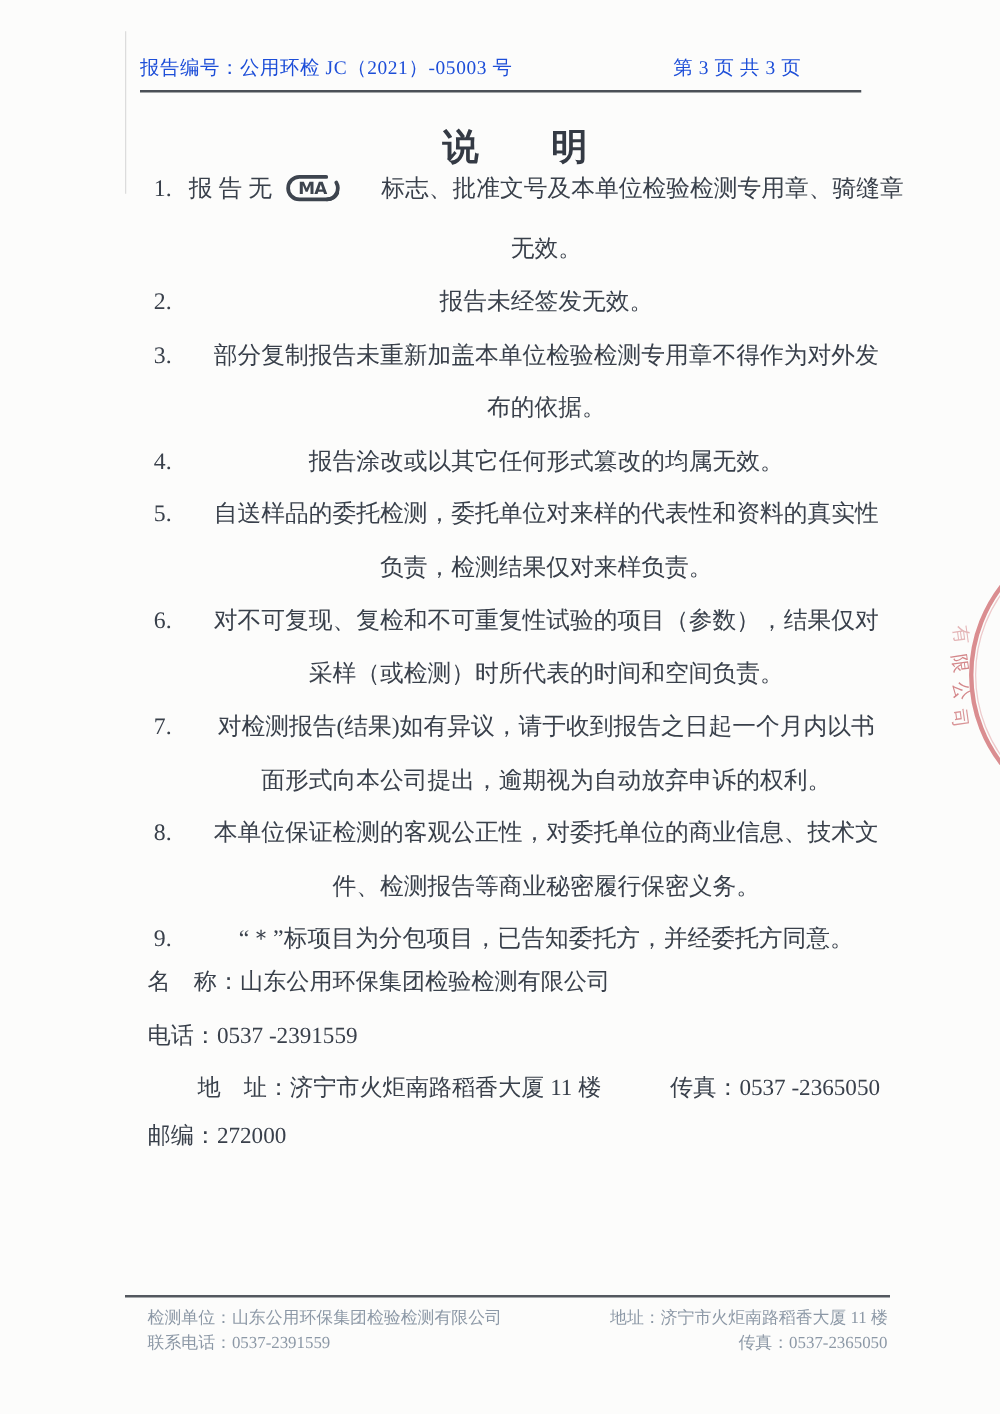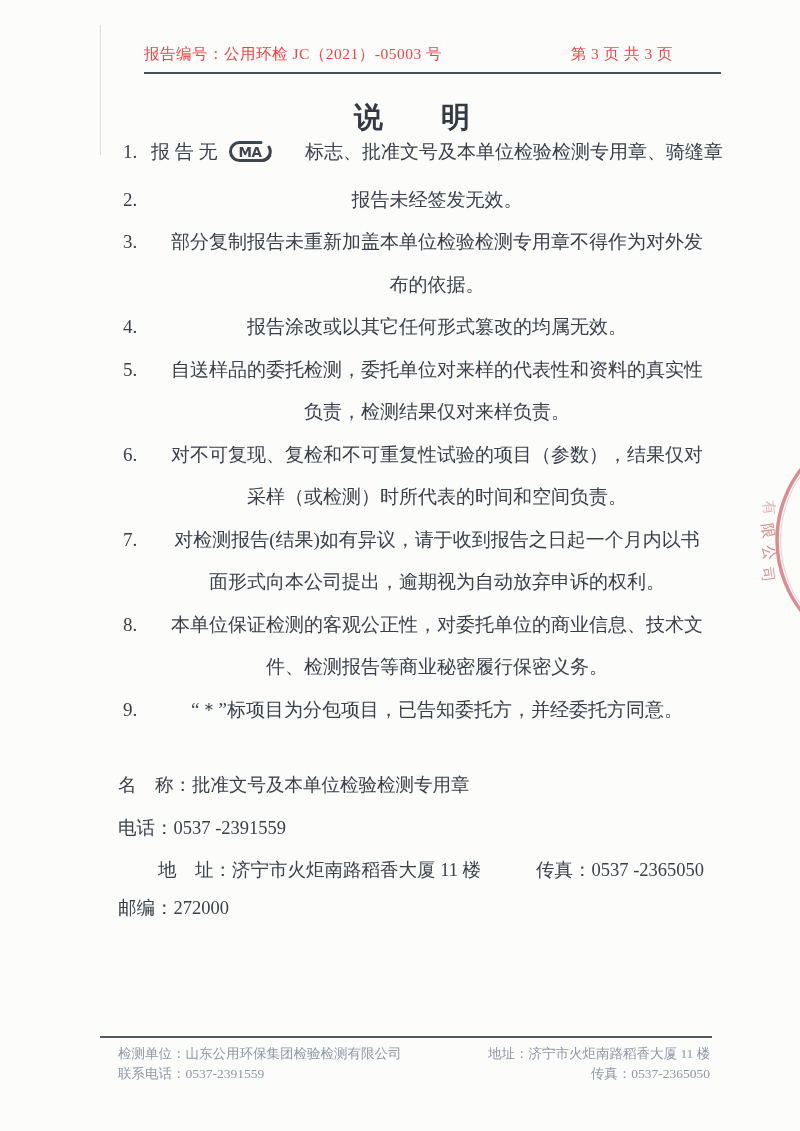--- a/index.html
+++ b/index.html
@@ -11,21 +11,21 @@
     overflow:hidden;
   }
   .page{position:relative;width:800px;height:1131px;overflow:hidden;background:#fcfcfb;}
   .scan-edge{position:absolute;left:100px;top:25px;width:1px;height:130px;background:rgba(110,110,110,.22);}
 
   .header{
     position:absolute;left:112px;top:40px;width:577px;height:34px;
     display:flex;justify-content:space-between;align-items:flex-end;
     box-sizing:border-box;padding-bottom:7px;
     border-bottom:2px solid #4b5057;
-    font-size:15.5px;color:#ef4444;letter-spacing:.5px;margin-left:32px;
+    font-size:15.5px;color:#1d4ed8;letter-spacing:.5px;
   }
   .header .page-no{padding-right:48px;}
 
   .title{
     position:absolute;top:86px;left:0;width:800px;margin:12px;
     text-align:center;font-size:29px;font-weight:bold;color:#343a44;
   }
 
   .notice-list{position:absolute;left:123px;top:131px;width:600px;font-size:19px;}
   .item{position:relative;padding-left:28px;}
@@ -69,20 +69,21 @@
       <div class="item">
         <span class="num">1.</span>
         <div>
           <div class="line"><span>报 告 无</span>
     <span class="cma-wrap"><svg width="46" height="23" viewBox="0 0 46 23">
                 <path d="M34 2.5 H12.5 a9 9 0 0 0 0 18 H34 a9 9 0 0 0 8 -13.5" fill="none" stroke="#3d444e" stroke-width="3" stroke-linecap="round"></path>
                 <path d="M42.8 15.5 a9 9 0 0 1 -8 5" fill="none" stroke="#3d444e" stroke-width="3" stroke-linecap="round"></path>
                 <text x="23" y="16.5" font-size="13.5" font-weight="bold" text-anchor="middle" fill="#3d444e" font-family="DejaVu Sans, sans-serif" letter-spacing="-0.5">MA</text>
               </svg></span>
   <span>标志、批准文号及本单位检验检测专用章、骑缝章</span></div>
+          <div class="line">无效。</div>
         </div>
       </div>
       <div class="item">
         <span class="num">2.</span>
         <div>
           <div class="line">报告未经签发无效。</div>
         </div>
       </div>
       <div class="item">
         <span class="num">3.</span>
@@ -126,21 +127,21 @@
         </div>
       </div>
       <div class="item">
         <span class="num">9.</span>
         <div>
           <div class="line">“＊”标项目为分包项目，已告知委托方，并经委托方同意。</div>
         </div>
       </div>
     </div>
 
-  <div class="c-row" id="c-name">名　称：批准文号及本单位检验检测专用章</div>
+  <div class="c-row" id="c-name">名　称：山东公用环保集团检验检测有限公司</div>
   <div class="c-row" id="c-phone">电话：0537 -2391559</div>
   <div class="c-row" id="c-addr">
     <span>地　址：济宁市火炬南路稻香大厦 11 楼</span>
     <span class="fax">传真：0537 -2365050</span>
   </div>
   <div class="c-row" id="c-post">邮编：272000</div>
 
   <div class="footer">
     <div class="col-left">
       <div>检测单位：山东公用环保集团检验检测有限公司</div>

